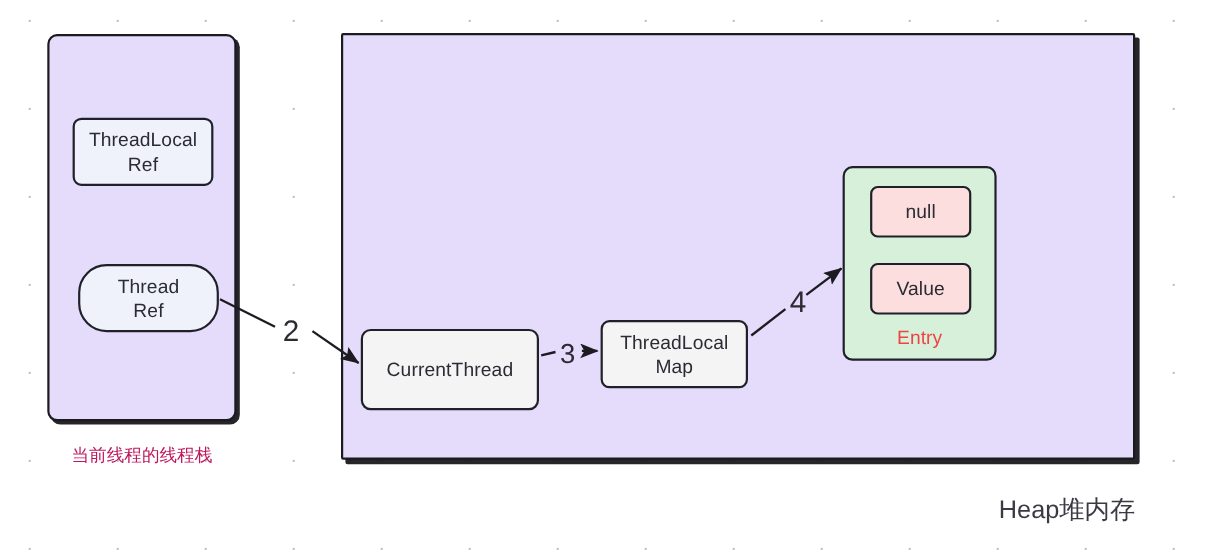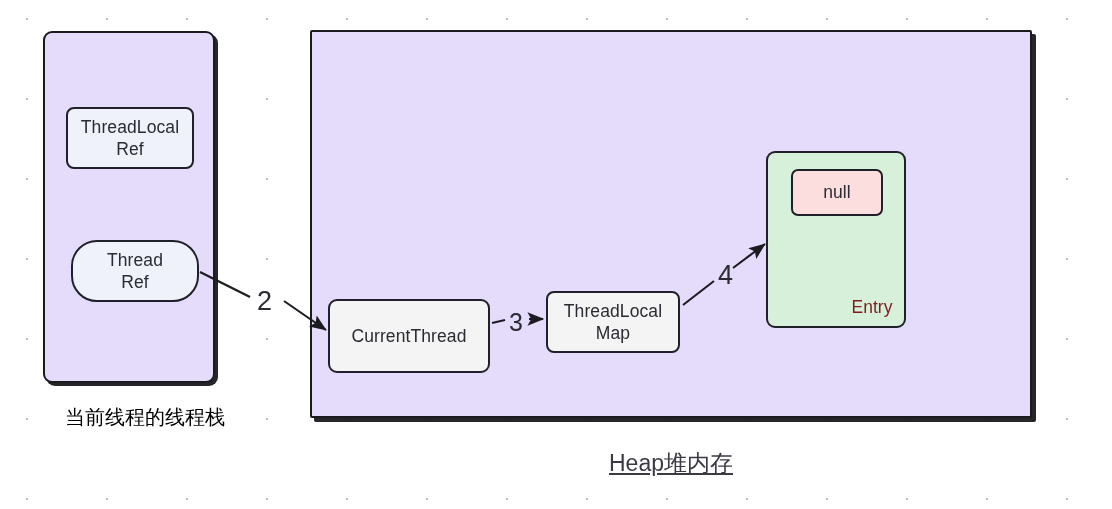--- a/index.html
+++ b/index.html
@@ -130,43 +130,41 @@
     left: 791px; top: 239px; width: 92px; height: 47px;
     border-radius: 7px;
   }
   #entry-caption {
     position: absolute;
     left: 766px;
     top: 297px;
     width: 140px;
     text-align: center;
     font-size: 17.5px;
-    color: #7f1d1d;
-    margin-left: 36px;
+    color: #ef4444;
   }
 
   
   .caption {
     position: absolute;
-    color: #000000;
-    font-size: 20px;
+    color: #be185d;
+    font-size: 16px;
     white-space: nowrap;
   }
   #stack-caption {
     left: 65px;
     top: 404px;
   }
   #heap-caption {
     left: 310px;
     top: 448px;
     width: 722px;
-    text-align: center;
+    text-align: right;
     font-size: 23px;
     color: #3a3a44;
-    text-decoration: underline;
   }
 
   
   .edge-label {
     position: absolute;
     color: #2b2b33;
     font-size: 27px;
     line-height: 1;
     white-space: nowrap;
   }
@@ -193,20 +191,21 @@
 
   <div class="region" id="heap-region"></div>
 
   <div class="node gray" id="current-thread">CurrentThread</div>
 
   <div class="node gray" id="threadlocal-map">ThreadLocal
 Map</div>
 
   <div id="entry-group"></div>
   <div class="node pink" id="entry-null">null</div>
+  <div class="node pink" id="entry-value">Value</div>
   <div id="entry-caption">Entry</div>
 
   <div class="caption" id="heap-caption">Heap堆内存</div>
 
   <svg id="edges" viewBox="0 0 1112 509">
     <defs>
       <marker id="arrowhead" markerWidth="9" markerHeight="9" refX="7.6" refY="3.2" orient="auto" markerUnits="strokeWidth">
         <path d="M0,0 L8,3.2 L0,6.4 L1.6,3.2 z" fill="#1b1b21"></path>
       </marker>
       <marker id="arrowhead-sm" markerWidth="9" markerHeight="9" refX="7.4" refY="3.2" orient="auto" markerUnits="strokeWidth">

